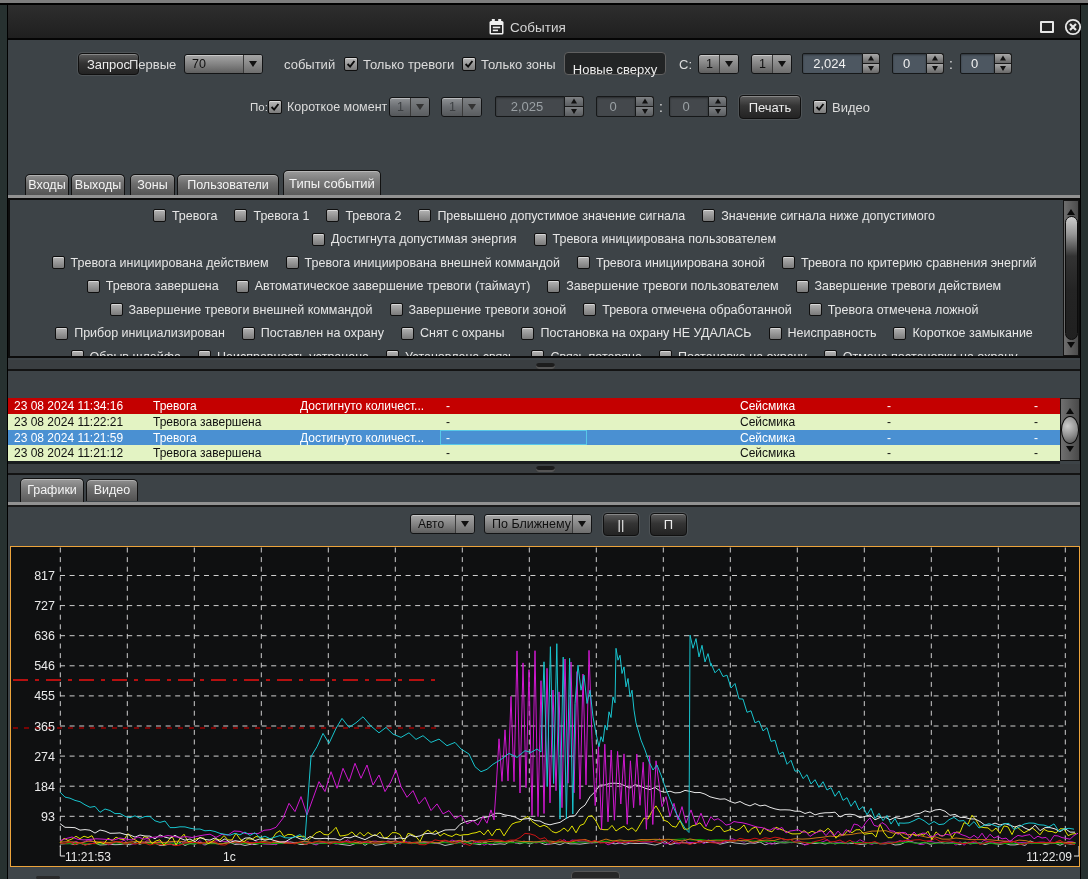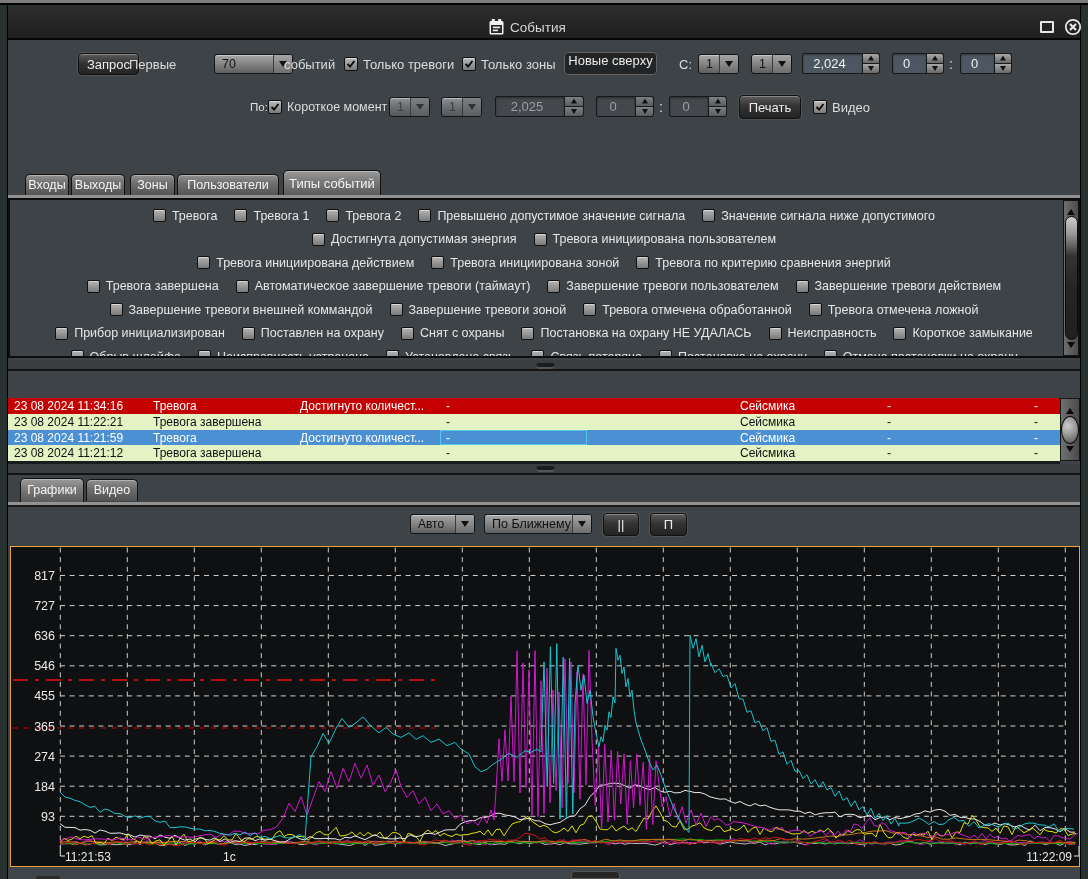--- a/index.html
+++ b/index.html
@@ -107,40 +107,40 @@
   <span id="ttext">События</span>
   <div id="maxbtn"></div>
   <svg style="position:absolute;left:1056px;top:13px" width="18" height="18" viewBox="0 0 18 18">
     <circle cx="9" cy="9" r="7.2" fill="none" stroke="#e6e6e6" stroke-width="1.8"></circle>
     <path d="M6 6 L12 12 M12 6 L6 12" stroke="#e6e6e6" stroke-width="2.2"></path>
   </svg>
 </div>
 
 <div class="btn" style="left:78px;top:53px;width:61px;height:22px;padding-top:3px">Запрос</div>
 <span class="lbl" style="left:129px;top:57px;color:#dcdcdc;font-size:13px">Первые</span>
-<div class="combo" style="left:214px;top:54px;width:79px;height:20px">
+<div class="combo" style="left:184px;top:54px;width:79px;height:20px">
       <span class="ct" style="font-size:12.5px">70</span>
       <span class="carr">
         <i></i>
       </span>
     </div>
 <span class="lbl" style="left:284px;top:57px;color:#dcdcdc;font-size:13px">событий</span>
 <span class="cb" style="left:344px;top:57px;width:14px;height:14px">
       <svg viewBox="0 0 14 14">
         <path d="M3 7 L6 10 L11 3.5" stroke="#0a0a0a" stroke-width="2.2" fill="none"></path>
       </svg>
     </span>
     <span class="lbl" style="left:363px;top:57px;color:#dcdcdc;font-size:13px">Только тревоги</span>
 <span class="cb" style="left:462px;top:57px;width:14px;height:14px">
       <svg viewBox="0 0 14 14">
         <path d="M3 7 L6 10 L11 3.5" stroke="#0a0a0a" stroke-width="2.2" fill="none"></path>
       </svg>
     </span>
     <span class="lbl" style="left:481px;top:57px;color:#dcdcdc;font-size:13px">Только зоны</span>
-<div class="btn flat" style="left:564px;top:52px;width:93px;height:23px;padding-top:0">Новые сверху</div>
+<div class="btn flat" style="left:564px;top:52px;width:102px;height:23px;padding-top:9px">Новые сверху</div>
 <span class="lbl" style="left:679px;top:57px;color:#dcdcdc;font-size:13px">С:</span>
 <div class="combo" style="left:698px;top:54px;width:41px;height:20px">
       <span class="ct" style="font-size:12.5px">1</span>
       <span class="carr">
         <i></i>
       </span>
     </div>
 <div class="combo" style="left:751px;top:54px;width:41px;height:20px">
       <span class="ct" style="font-size:12.5px">1</span>
       <span class="carr">
@@ -280,20 +280,24 @@
         </span>
         <span class="pit">
           <span class="pcb"></span>
           <span class="ptx">Тревога инициирована пользователем</span>
         </span>
       </div>
       <div class="prow">
         <span class="pit">
           <span class="pcb"></span>
           <span class="ptx">Тревога инициирована действием</span>
+        </span>
+        <span class="pit">
+          <span class="pcb"></span>
+          <span class="ptx">Тревога инициирована внешней коммандой</span>
         </span>
         <span class="pit">
           <span class="pcb"></span>
           <span class="ptx">Тревога инициирована зоной</span>
         </span>
         <span class="pit">
           <span class="pcb"></span>
           <span class="ptx">Тревога по критерию сравнения энергий</span>
         </span>
       </div>

